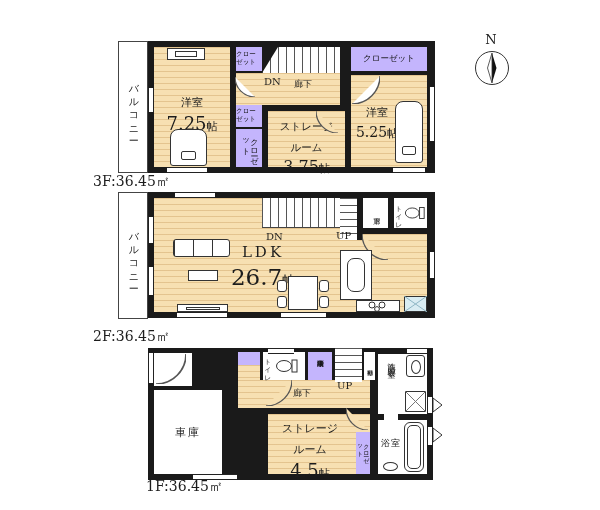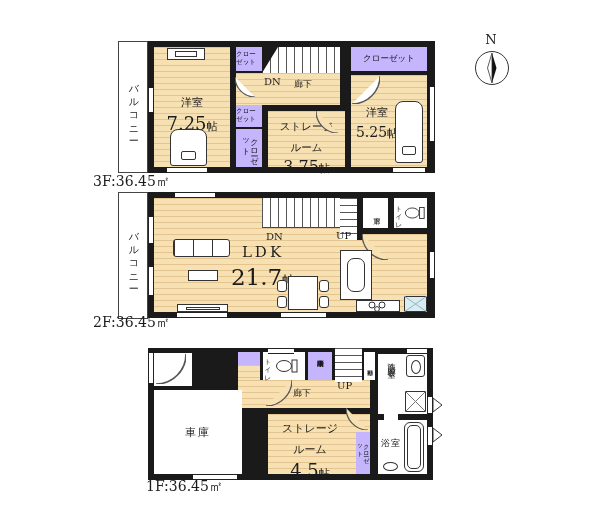--- a/index.html
+++ b/index.html
@@ -113,21 +113,21 @@
 
     <div class="win-v" style="left:0;top:47px;width:6px;height:24px;"></div>
     <div class="win-v" style="left:281px;top:46px;width:6px;height:54px;"></div>
     <div class="win-h" style="left:19px;top:126px;width:40px;height:6px;"></div>
     <div class="win-h" style="left:245px;top:126px;width:32px;height:6px;"></div>
   </div>
 
   <div class="balcony" style="left:118px;top:192px;width:30px;height:127px;">
     <span class="vtext" style="font-size:10px;letter-spacing:3px;">バルコニー</span>
   </div>
-  <div class="label" style="left:93px;top:314px;">2F:36.45㎡</div>
+  <div class="label" style="left:93px;top:328px;">2F:36.45㎡</div>
 
   <div class="block" style="left:148px;top:192px;width:287px;height:126px;">
 
     <div class="room" style="left:6px;top:6px;width:273px;height:114px;"></div>
 
     <div class="stairs-v" style="left:114px;top:6px;width:78px;height:30px;border-bottom:1px solid #444;"></div>
     <div class="stairs-h" style="left:192px;top:6px;width:17px;height:42px;"></div>
     <div class="block" style="left:209px;top:6px;width:6px;height:42px;"></div>
     <div class="wroom" style="left:215px;top:6px;width:25px;height:30px;display:flex;align-items:center;justify-content:center;">
       <span class="vtext" style="font-size:7px;">廊下</span>
@@ -142,21 +142,21 @@
     </div>
     <div class="block" style="left:209px;top:36px;width:70px;height:6px;"></div>
     <span class="txt" style="left:118px;top:39px;font-size:10px;">DN</span>
     <span class="txt" style="left:188px;top:38px;font-size:10px;">UP</span>
     <svg class="arc" style="left:214px;top:42px;transform:scaleX(-1);" width="26" height="26" viewBox="0 0 20 20" preserveAspectRatio="none">
         <path d="M20 0 A 20 20 0 0 1 0 20" fill="#f7e0b2" stroke="#555" stroke-width="1"></path>
       </svg>
 
     <div class="rl" style="left:70px;top:50px;width:90px;">
       <span style="font-size:15px;letter-spacing:3px;">LDK</span><br>
-      <span style="font-size:23px;">21.7</span><span style="font-size:13px;">帖</span>
+      <span style="font-size:23px;">26.7</span><span style="font-size:13px;">帖</span>
     </div>
 
     <div class="furn" style="left:25px;top:47px;width:57px;height:18px;border-radius:3px;background-image:repeating-linear-gradient(90deg,#333 0 1px,transparent 1px 19px);"></div>
     <div class="furn" style="left:40px;top:78px;width:30px;height:11px;"></div>
     <div class="furn" style="left:29px;top:112px;width:51px;height:8px;">
       <div class="furn" style="left:8px;top:2px;width:34px;height:3px;"></div>
     </div>
     <div class="furn" style="left:140px;top:84px;width:30px;height:34px;"></div>
     <div class="furn" style="left:129px;top:88px;width:10px;height:12px;border-radius:3px;"></div>
     <div class="furn" style="left:129px;top:104px;width:10px;height:12px;border-radius:3px;"></div>
@@ -224,21 +224,21 @@
       <div class="furn" style="left:28px;top:1px;width:19px;height:22px;border-radius:3px;">
         <div class="furn" style="left:4px;top:4px;width:10px;height:14px;border-radius:50%;"></div>
       </div>
       <svg class="arc" style="left:27px;top:37px;" width="21" height="21" viewBox="0 0 21 21">
         <rect x="0.5" y="0.5" width="20" height="20" fill="#fff" stroke="#333"></rect>
         <line x1="0" y1="0" x2="21" y2="21" stroke="#777"></line>
         <line x1="21" y1="0" x2="0" y2="21" stroke="#777"></line>
       </svg>
     </div>
 
-    <div class="wroom" style="left:6px;top:42px;width:88px;height:84px;display:flex;align-items:center;justify-content:center;">
+    <div class="wroom" style="left:6px;top:42px;width:68px;height:84px;display:flex;align-items:center;justify-content:center;">
       <span style="font-size:11px;letter-spacing:2px;">車庫</span>
     </div>
     <div class="win-h" style="left:45px;top:126px;width:44px;height:6px;"></div>
 
     <div class="room" style="left:120px;top:66px;width:102px;height:60px;">
       <div class="rl" style="top:3px;padding-right:18px;">
         <span style="font-size:11px;">ストレージ</span><br>
         <span style="font-size:11px;">ルーム</span><br>
         <span style="font-size:18px;">4.5</span><span class="unit">帖</span>
       </div>

